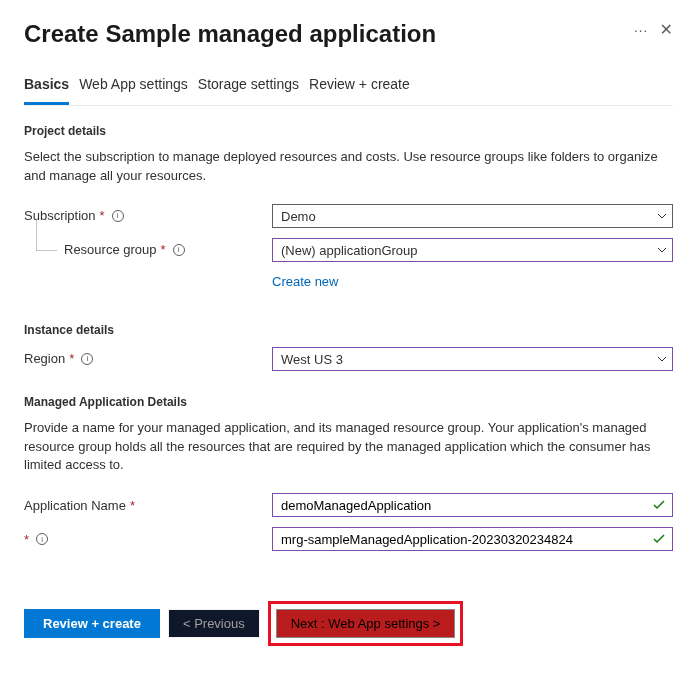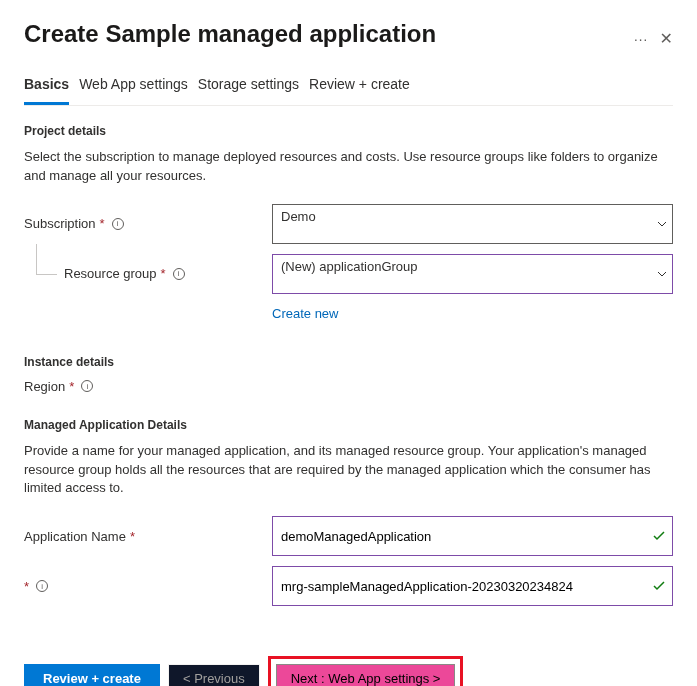--- a/index.html
+++ b/index.html
@@ -4,21 +4,21 @@
   <style>
     * { box-sizing: border-box; margin: 0; padding: 0; }
     body {
       font-family: 'Segoe UI', Arial, sans-serif;
       font-size: 13px;
       color: #323130;
       background: #ffffff;
       width: 697px;
       padding: 20px 24px;
     }
-    .header { display: flex; align-items: flex-end; justify-content: space-between; margin-bottom: 28px; }
+    .header { display: flex; align-items: flex-start; justify-content: space-between; margin-bottom: 28px; }
     .header-title { font-size: 24px; font-weight: 600; color: #1b1a19; }
     .header-icons { display: flex; gap: 12px; align-items: center; color: #605e5c; }
     .more-icon, .close-icon { cursor: pointer; font-size: 14px; color: #605e5c; }
     .close-icon { font-size: 16px; }
     .tabs { display: flex; gap: 10px; border-bottom: 1px solid #edebe9; margin-bottom: 18px; }
     .tab { padding-bottom: 10px; cursor: pointer; font-size: 14px; color: #323130; border-bottom: 3px solid transparent; }
     .tab.active { border-bottom-color: #0078d4; font-weight: 600; }
     .section-title { font-size: 12px; font-weight: 700; margin-bottom: 10px; color: #323130; }
     .section-desc { font-size: 13px; color: #323130; line-height: 1.45; margin-bottom: 18px; }
     .row { display: flex; align-items: center; margin-bottom: 10px; }
@@ -35,21 +35,21 @@
       border-bottom: 1px solid #c8c6c4;
     }
     .required { color: #a4262c; }
     .info-icon { width: 12px; height: 12px; border: 1px solid #605e5c; border-radius: 50%; display: inline-flex; align-items: center; justify-content: center; font-size: 8px; color: #605e5c; margin-left: 3px; }
     .row-control { flex: 1; position: relative; }
     .select, .text-input {
       width: 100%;
       border: 1px solid #605e5c;
       font-size: 13px;
       padding: 4px 24px 4px 8px;
-      height: 40px;
+      height: 24px;
       background: #ffffff;
       font-family: inherit;
     }
     .select.purple, .text-input.purple { border-color: #7d4ba8; }
     .chevron {
       position: absolute;
       right: 6px;
       top: 50%;
       transform: translateY(-50%);
       pointer-events: none;
@@ -67,21 +67,21 @@
     .footer {
       display: flex;
       gap: 8px;
       margin-top: 50px;
       align-items: center;
     }
     .btn {
       font-size: 13px;
       padding: 6px 14px;
       border: 1px solid #8a8886;
-      background: #ec4899;
+      background: #b91c1c;
       cursor: pointer;
       font-family: inherit;
     }
     .btn.primary { background: #0078d4; border-color: #0078d4; color: #ffffff; font-weight: 600; padding: 6px 18px; }
     .btn.disabled { background: #0f172a; color: #a19f9d; border-color: #f3f2f1; cursor: not-allowed; }
     .highlight-box { border: 3px solid #e81123; padding: 5px; display: inline-block; }
   </style>
 </head>
 <body>
 
@@ -135,20 +135,26 @@
 <span class="link">Create new</span>
 
 <div class="section-title section-gap">Instance details</div>
 
 <div class="row">
   <div class="row-label">
     <span>Region</span>
     <span class="required">*</span>
     <span class="info-icon">i</span>
   </div>
+  <div class="row-control">
+    <div class="select purple">West US 3</div>
+    <svg class="chevron" width="10" height="6" viewBox="0 0 10 6">
+        <path d="M1 1 L5 5 L9 1" stroke="currentColor" fill="none" stroke-width="1"></path>
+      </svg>
+  </div>
 </div>
 
 <div class="section-title section-gap">Managed Application Details</div>
 <div class="section-desc">Provide a name for your managed application, and its managed resource group. Your application's managed resource group holds all the resources that are required by the managed application which the consumer has limited access to.</div>
 
 <div class="row">
   <div class="row-label">
     <span>Application Name</span>
     <span class="required">*</span>
   </div>

